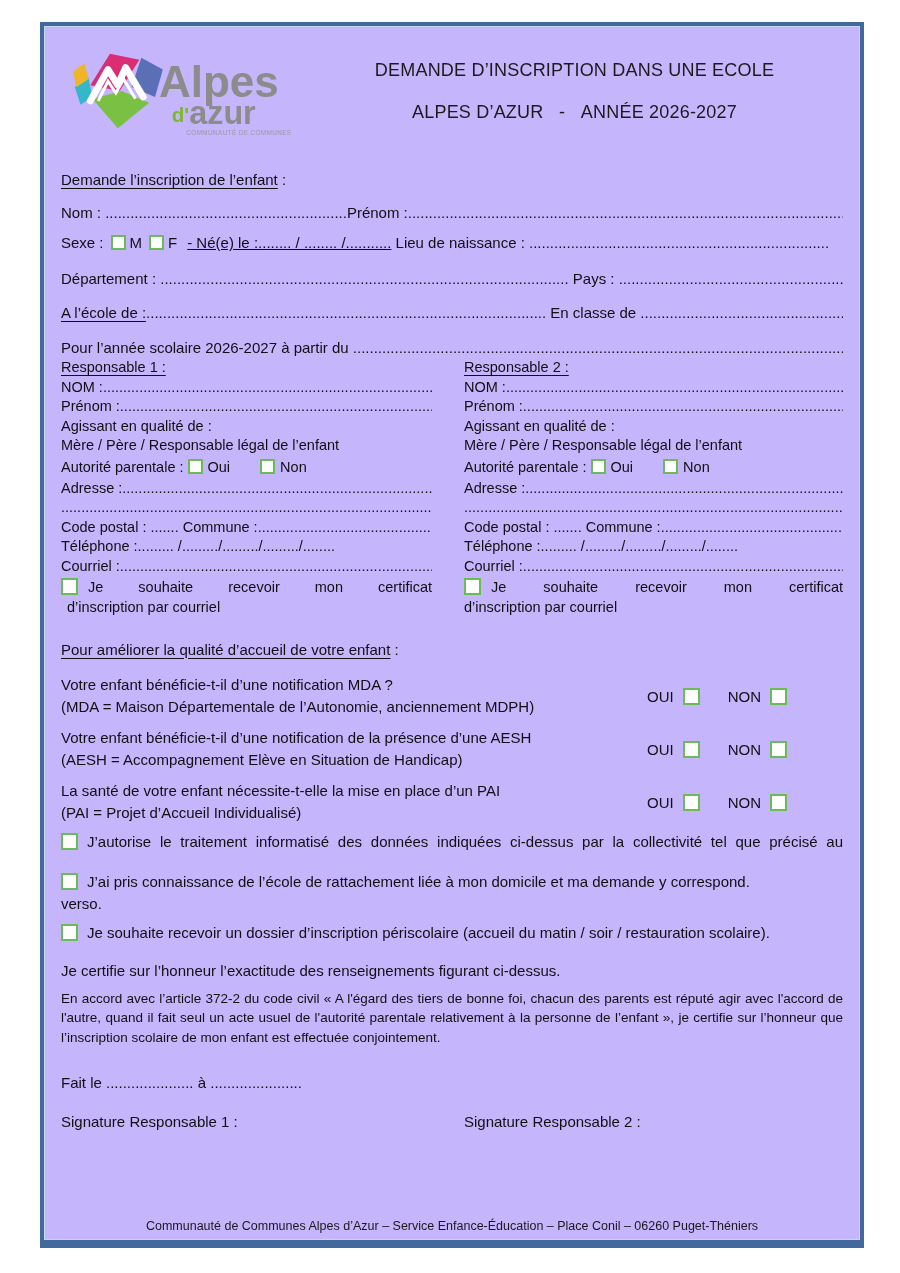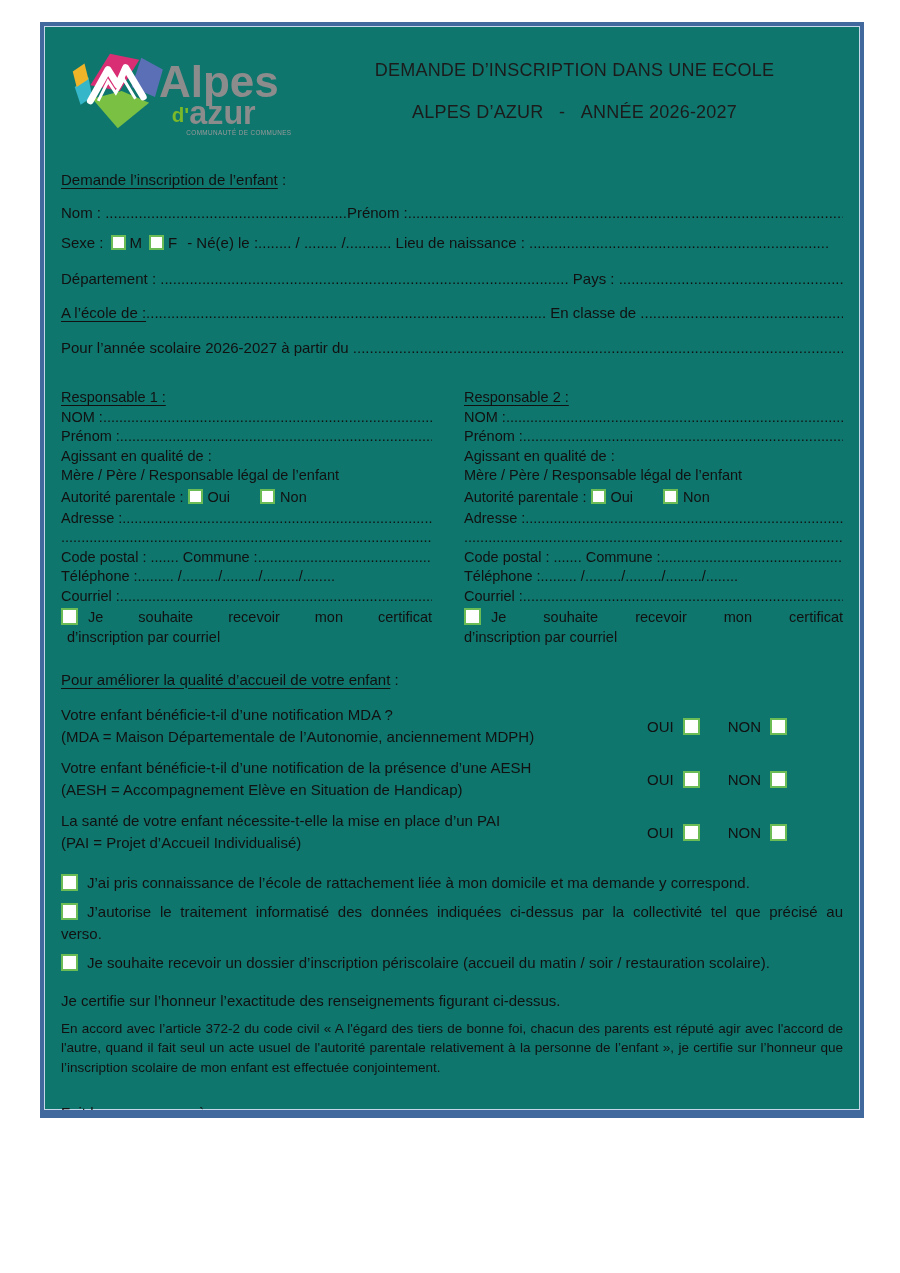--- a/index.html
+++ b/index.html
@@ -2,24 +2,24 @@
 <html><head>
 <meta charset="utf-8">
 <style>
   * { box-sizing: border-box; margin: 0; padding: 0; }
   html, body { background: #fff; }
   body {
     width: 900px; height: 1273px; position: relative;
     font-family: "Liberation Sans", sans-serif; color: #111;
   }
   .frame {
-    position: absolute; left: 40px; top: 22px; width: 824px; height: 1096px;
+    position: absolute; left: 40px; top: 22px; width: 824px; height: 1226px;
     border: 4px solid #41699e; border-bottom-width: 8px;
     box-shadow: inset 0 0 0 1px #c7d7ea;
-    background: #0f766e; overflow: hidden;
+    background: #c4b5fd; overflow: hidden;
   }
   .content { padding: 12px 17px 0 17px; }
 
   
   .header { display: flex; margin-bottom: 24px; }
   .logo-wrap { width: 245px; padding-top: 4px; }
   .titles { flex: 1; text-align: center; padding-top: 22px; font-size: 18px; color: #1b1b1b; letter-spacing: 0.2px; }
   .title1 { margin-bottom: 21px; }
 
   
@@ -28,24 +28,24 @@
 
   
   .cb {
     display: inline-block; width: 15px; height: 15px;
     border: 2px solid #6cbc55; background: #fff;
     vertical-align: -2px; flex: 0 0 auto;
   }
   .cb-lg { width: 17px; height: 17px; vertical-align: -3px; }
 
   .sexline .cb { margin: 0 4px 0 7px; }
-  .neLe { margin-left: 10px; }
-
-  
-  .cols { display: flex; margin-top: 30px; }
+  .neLe { margin-left: 10px; text-decoration: underline; }
+
+  
+  .cols { display: flex; }
   .col { width: 50%; font-size: 14.5px; line-height: 19.5px; }
   .col1 { padding-right: 20px; }
   .col2 { padding-left: 12px; }
   .cline { white-space: nowrap; overflow: hidden; }
   .custody { line-height: 23px; }
   .custody .cb { margin: 0 5px 0 4px; }
   .custody .gap { display: inline-block; width: 26px; }
   .optin1 { text-align: justify; text-align-last: justify; white-space: nowrap; overflow: hidden; line-height: 22px; }
   .optin1 .cb { margin-right: 10px; }
 
@@ -178,23 +178,23 @@
         <div>(PAI = Projet d’Accueil Individualisé)</div>
       </div>
       <div class="qanswers">
           <span>OUI</span>
           <span class="cb cb-lg"></span>
           <span class="nonlbl">NON</span>
           <span class="cb cb-lg"></span>
         </div>
     </div>
 
+    <div class="decl decl-just"><span class="cb cb-lg"></span><span>J’autorise le traitement informatisé des données indiquées ci-dessus par la collectivité tel que précisé au</span></div>
+
     <div class="decl" style="margin-top:18px;"><span class="cb cb-lg"></span><span>J’ai pris connaissance de l’école de rattachement liée à mon domicile et ma demande y correspond.</span></div>
-
-    <div class="decl decl-just"><span class="cb cb-lg"></span><span>J’autorise le traitement informatisé des données indiquées ci-dessus par la collectivité tel que précisé au</span></div>
     <div class="decl" style="margin-top:0;">verso.</div>
 
     <div class="decl"><span class="cb cb-lg"></span><span>Je souhaite recevoir un dossier d’inscription périscolaire (accueil du matin / soir / restauration scolaire).</span></div>
 
     <div class="certif1">Je certifie sur l’honneur l’exactitude des renseignements figurant ci-dessus.</div>
     <div class="certif-p">En accord avec l’article 372-2 du code civil « A l'égard des tiers de bonne foi, chacun des parents est réputé agir avec l'accord de l'autre, quand il fait seul un acte usuel de l'autorité parentale relativement à la personne de l’enfant », je certifie sur l’honneur que l’inscription scolaire de mon enfant est effectuée conjointement.</div>
 
     <div class="line fait">Fait le ..................... à ......................</div>
 
     <div class="sigs">

